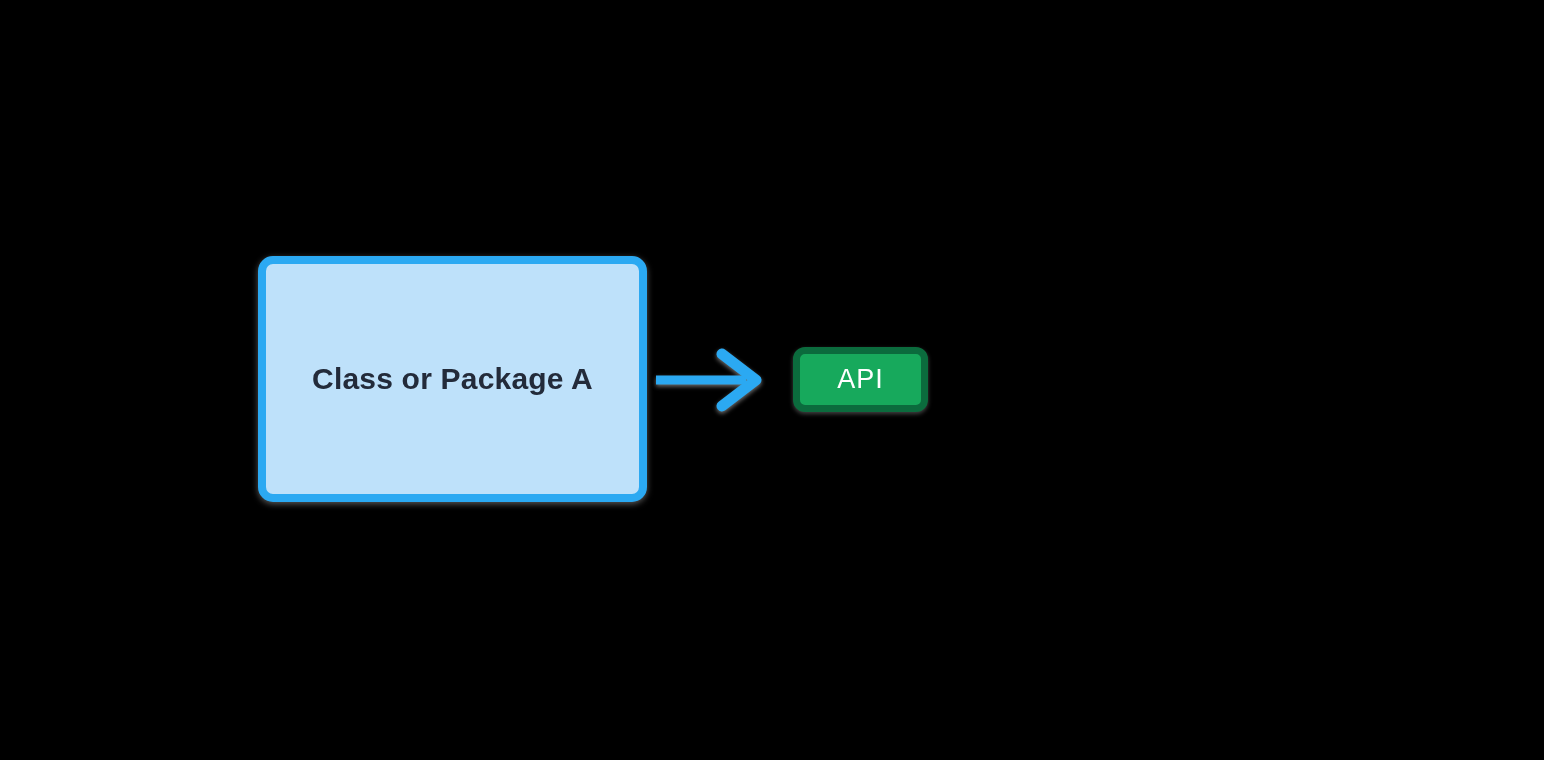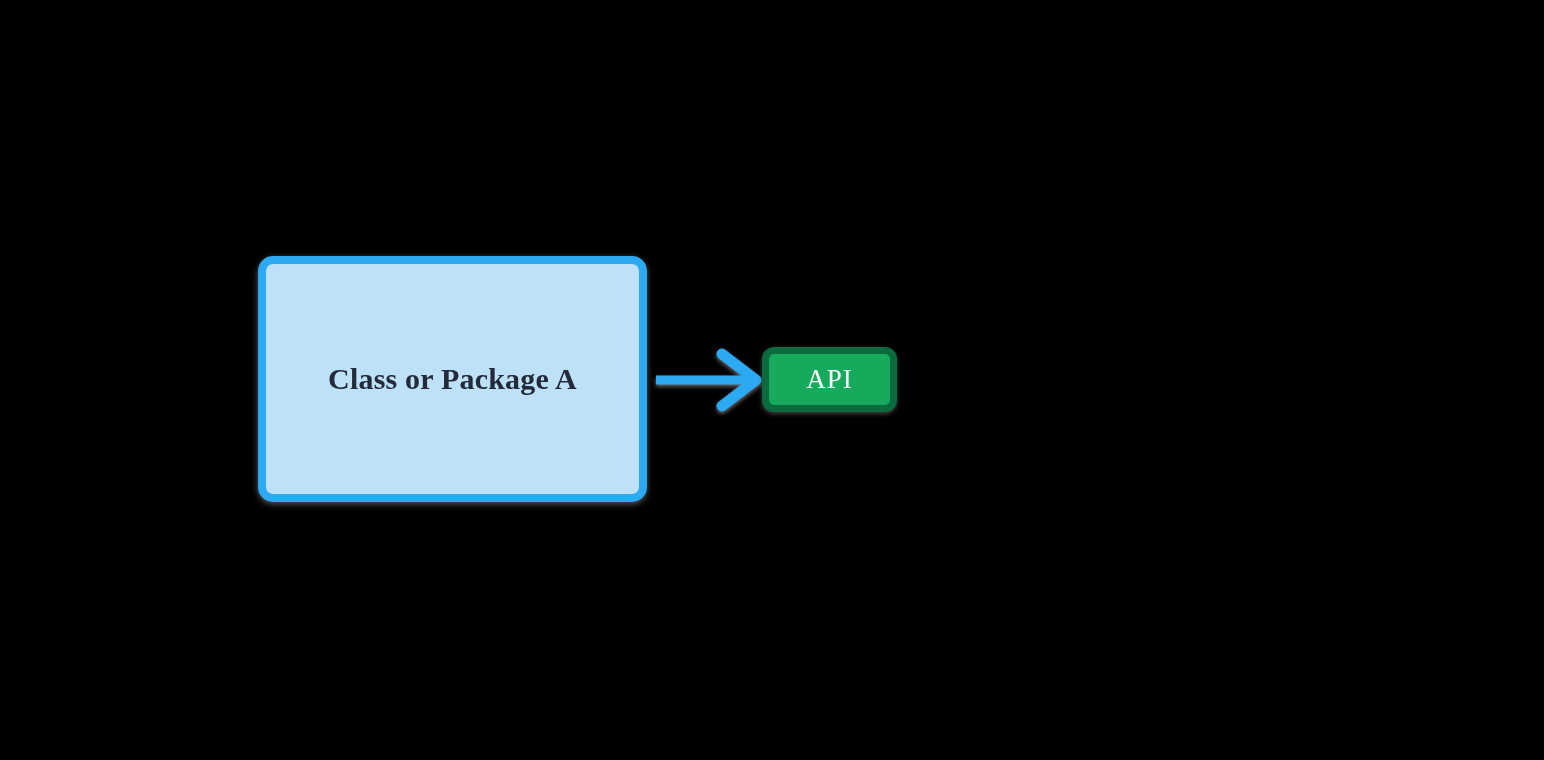--- a/index.html
+++ b/index.html
@@ -6,21 +6,21 @@
     margin: 0;
     padding: 0;
     background: var(--background, #000);
   }
   .canvas {
     position: relative;
     width: 1544px;
     height: 680px;
     background: var(--background, #000);
     overflow: hidden;
-    font-family: Liberation Serif, serif;
+    font-family: Liberation Sans, sans-serif;
   }
   .node {
     position: absolute;
     top: 256px;
     height: 246px;
     box-sizing: border-box;
     border-radius: 15px;
     display: flex;
     align-items: center;
     box-shadow: 0 2px 6px rgba(135,135,135,0.65);
@@ -55,21 +55,21 @@
     filter: drop-shadow(0 2px 2px rgba(135,135,135,0.8));
   }
   .arrow-shaft, .arrow-head {
     stroke: var(--arrow-color);
     fill: none;
   }
   .arrow-shaft { stroke-width: 9; }
   .arrow-head  { stroke-width: 11; stroke-linecap: round; stroke-linejoin: round; }
   .api-badge {
     position: absolute;
-    left: 762px;
+    left: 793px;
     top: 347px;
     width: 135px;
     height: 65px;
     box-sizing: border-box;
     background: var(--badge-fill);
     border: 7px solid var(--badge-border);
     border-radius: 12px;
     display: flex;
     align-items: center;
     justify-content: center;

